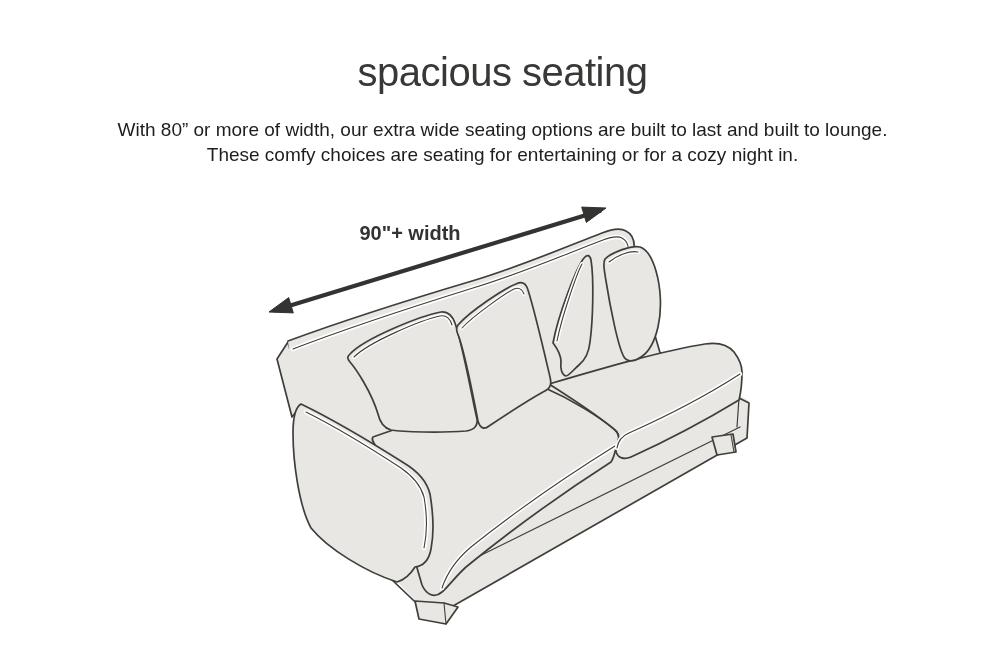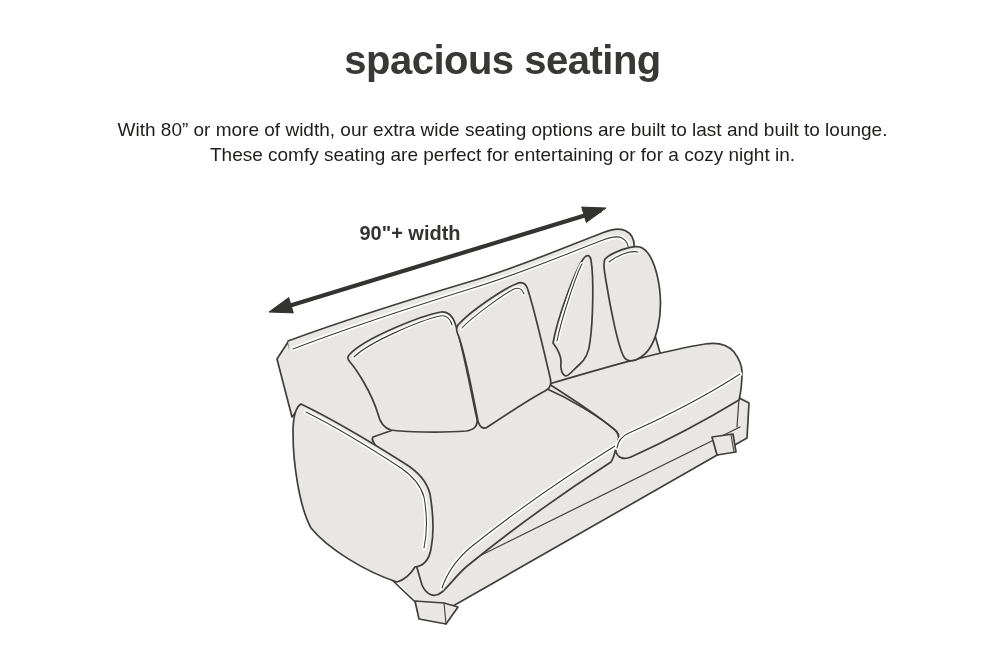--- a/index.html
+++ b/index.html
@@ -1,23 +1,23 @@
 <!DOCTYPE html>
 <html><head>
 <meta charset="utf-8">
 <style>
   html,body { margin:0; padding:0; background:#ffffff; }
   .canvas {
     position:relative; width:1005px; height:671px; overflow:hidden;
     background:#ffffff; font-family:"Liberation Sans", sans-serif;
   }
   .title {
-    position:absolute; top:37px; left:0; width:100%;
+    position:absolute; top:49px; left:0; width:100%;
     margin:0; text-align:center;
-    font-size:40px; font-weight:bold; letter-spacing:-0.5px;
+    font-size:40px; font-weight:normal; letter-spacing:-0.5px;
     color:#383836; line-height:1.15;
   }
   .desc {
     position:absolute; top:117px; left:0; width:100%;
     text-align:center; color:#1e1e1c;
     font-size:19px; line-height:25px; font-weight:400;
   }
   .fig { position:absolute; left:0; top:0; width:1005px; height:671px; }
   svg { display:block; }
   .dim-label {
@@ -27,21 +27,21 @@
 </style>
 </head>
 <body>
 
 <div class="canvas">
 
   <h1 class="title">spacious seating</h1>
 
   <div class="desc">
     <div>With 80” or more of width, our extra wide seating options are built to last and built to lounge.</div>
-    <div>These comfy seating are perfect for entertaining or for a cozy night in.</div>
+    <div>These comfy choices are seating for entertaining or for a cozy night in.</div>
   </div>
 
   <div class="fig">
     <svg width="1005" height="671" viewBox="0 0 1005 671">
 
       <g stroke-width="1.7" stroke-linejoin="round" stroke-linecap="round" fill="#e8e7e4" stroke="#403e3b">
 
         <path d="M277,359 L288,342 L303,403 L292,417 Z"></path>
 
         <path stroke="none" d="M288,341 C345,320 425,295 472,281 C516,268 566,247 602,233

